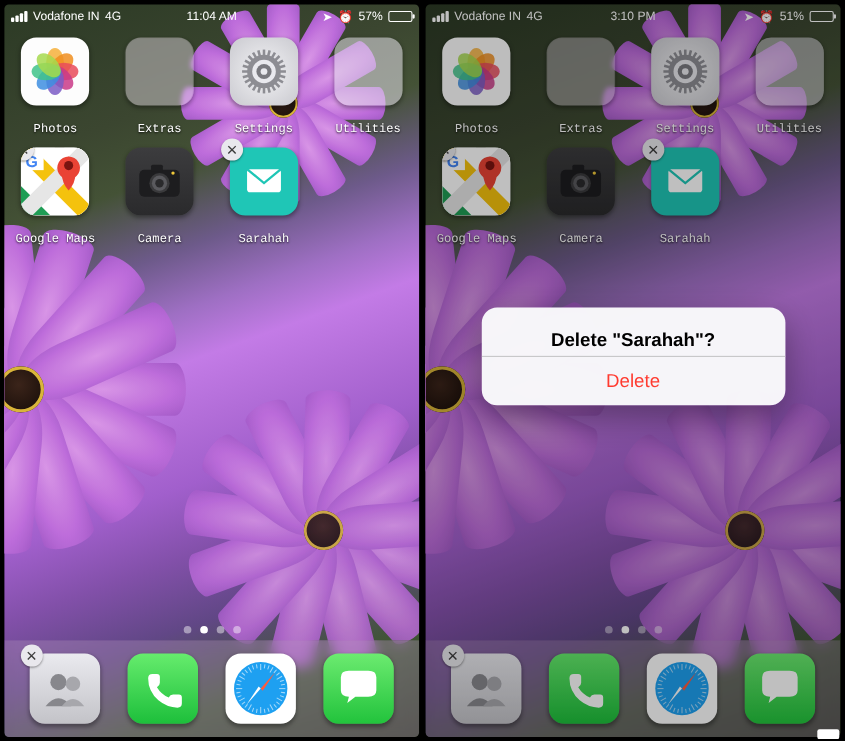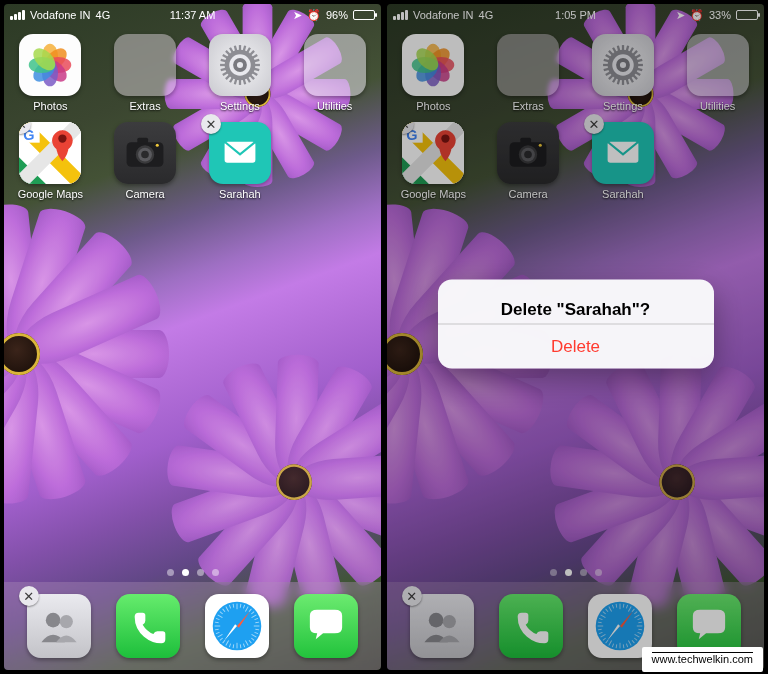--- a/index.html
+++ b/index.html
@@ -106,23 +106,24 @@
       width: 62px; height: 62px;
       border-radius: 14px;
       background: #ddd;
       position: relative;
       box-shadow: 0 2px 4px rgba(0,0,0,0.35);
       display: flex; align-items: center; justify-content: center;
     }
     .applabel {
       color: #fff;
       font-size: 11px;
-      margin-top: 4px;
+      margin-top: 16px;
       text-shadow: 0 1px 2px rgba(0,0,0,0.9);
       white-space: nowrap;
+      font-family: Liberation Mono, monospace;
     }
     .delete-badge {
       position: absolute;
       width: 20px; height: 20px;
       left: -8px; top: -8px;
       background: #e9e8ed;
       border-radius: 50%;
       box-shadow: 0 1px 2px rgba(0,0,0,0.4);
       display: flex; align-items: center; justify-content: center;
       font-size: 13px; line-height: 1;
@@ -307,25 +308,25 @@
       <div class="left">
         <span class="bars">
             <i></i>
             <i></i>
             <i></i>
             <i></i>
           </span>
         <span>Vodafone IN</span>
         <span>4G</span>
       </div>
-      <div class="center">11:37 AM</div>
+      <div class="center">11:04 AM</div>
       <div class="right">
         <span>➤</span>
         <span>⏰</span>
-        <span>96%</span>
+        <span>57%</span>
         <span class="battery"><span class="fill" style="width:57%"></span></span>
       </div>
     </div>
 
     <div class="grid" id="gridL">
         <div class="app">
           <div class="appicon ic-photos">
             <svg viewBox="0 0 60 60" width="44" height="44">
               <g transform="translate(30,30)">
                 <ellipse rx="11" ry="18" transform="rotate(0) translate(0,-11)" fill="#f6b03b" opacity="0.85"></ellipse>
@@ -586,25 +587,25 @@
       <div class="left">
         <span class="bars">
             <i></i>
             <i></i>
             <i></i>
             <i></i>
           </span>
         <span>Vodafone IN</span>
         <span>4G</span>
       </div>
-      <div class="center">1:05 PM</div>
+      <div class="center">3:10 PM</div>
       <div class="right">
         <span>➤</span>
         <span>⏰</span>
-        <span>33%</span>
+        <span>51%</span>
         <span class="battery"><span class="fill" style="width:51%"></span></span>
       </div>
     </div>
 
     <div class="grid" id="gridR">
         <div class="app">
           <div class="appicon ic-photos">
             <svg viewBox="0 0 60 60" width="44" height="44">
               <g transform="translate(30,30)">
                 <ellipse rx="11" ry="18" transform="rotate(0) translate(0,-11)" fill="#f6b03b" opacity="0.85"></ellipse>
@@ -808,16 +809,15 @@
     <div class="dim"></div>
     <div class="dialog">
       <div class="dtitle">Delete "Sarahah"?</div>
       <div class="dbtns">
         <div class="ddelete">Delete</div>
       </div>
     </div>
   </div>
 
   <div class="watermark">
-    <div class="wm-sub">www.techwelkin.com</div>
   </div>
 
 </div>
 
 </body></html>

